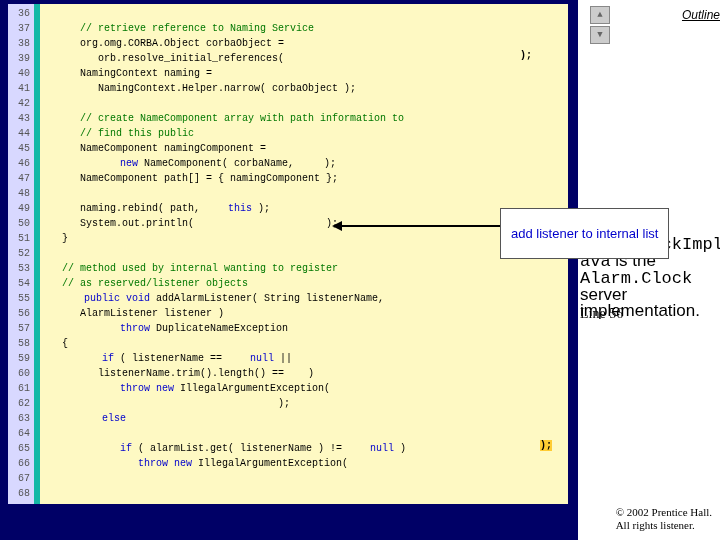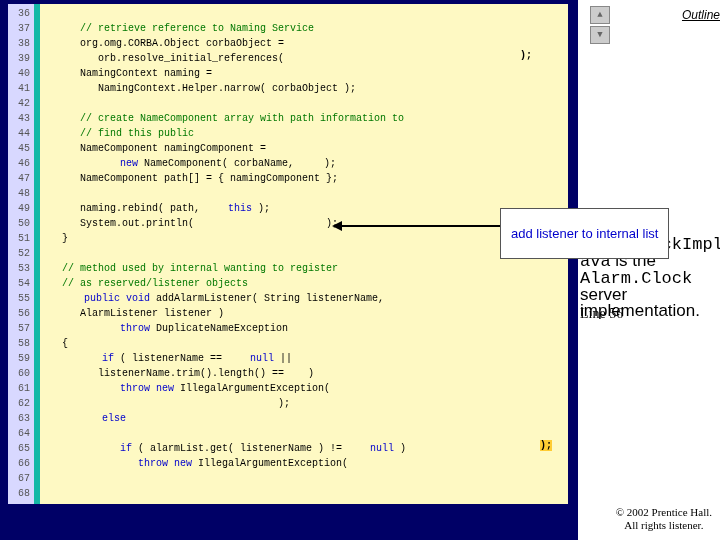--- a/index.html
+++ b/index.html
@@ -106,21 +106,21 @@
     top: 306px;
     font-family: Liberation Serif, serif;
     font-size: 14px;
   }
   .copyright {
     position: absolute;
     right: 8px;
     bottom: 8px;
     font-family: "Times New Roman", serif;
     font-size: 11px;
-    text-align: center;
+    text-align: left;
     line-height: 13px;
   }
   .arrow {
     position: absolute;
     left: 340px;
     top: 225px;
     width: 180px;
     height: 2px;
     background: #000;
     z-index: 5;

